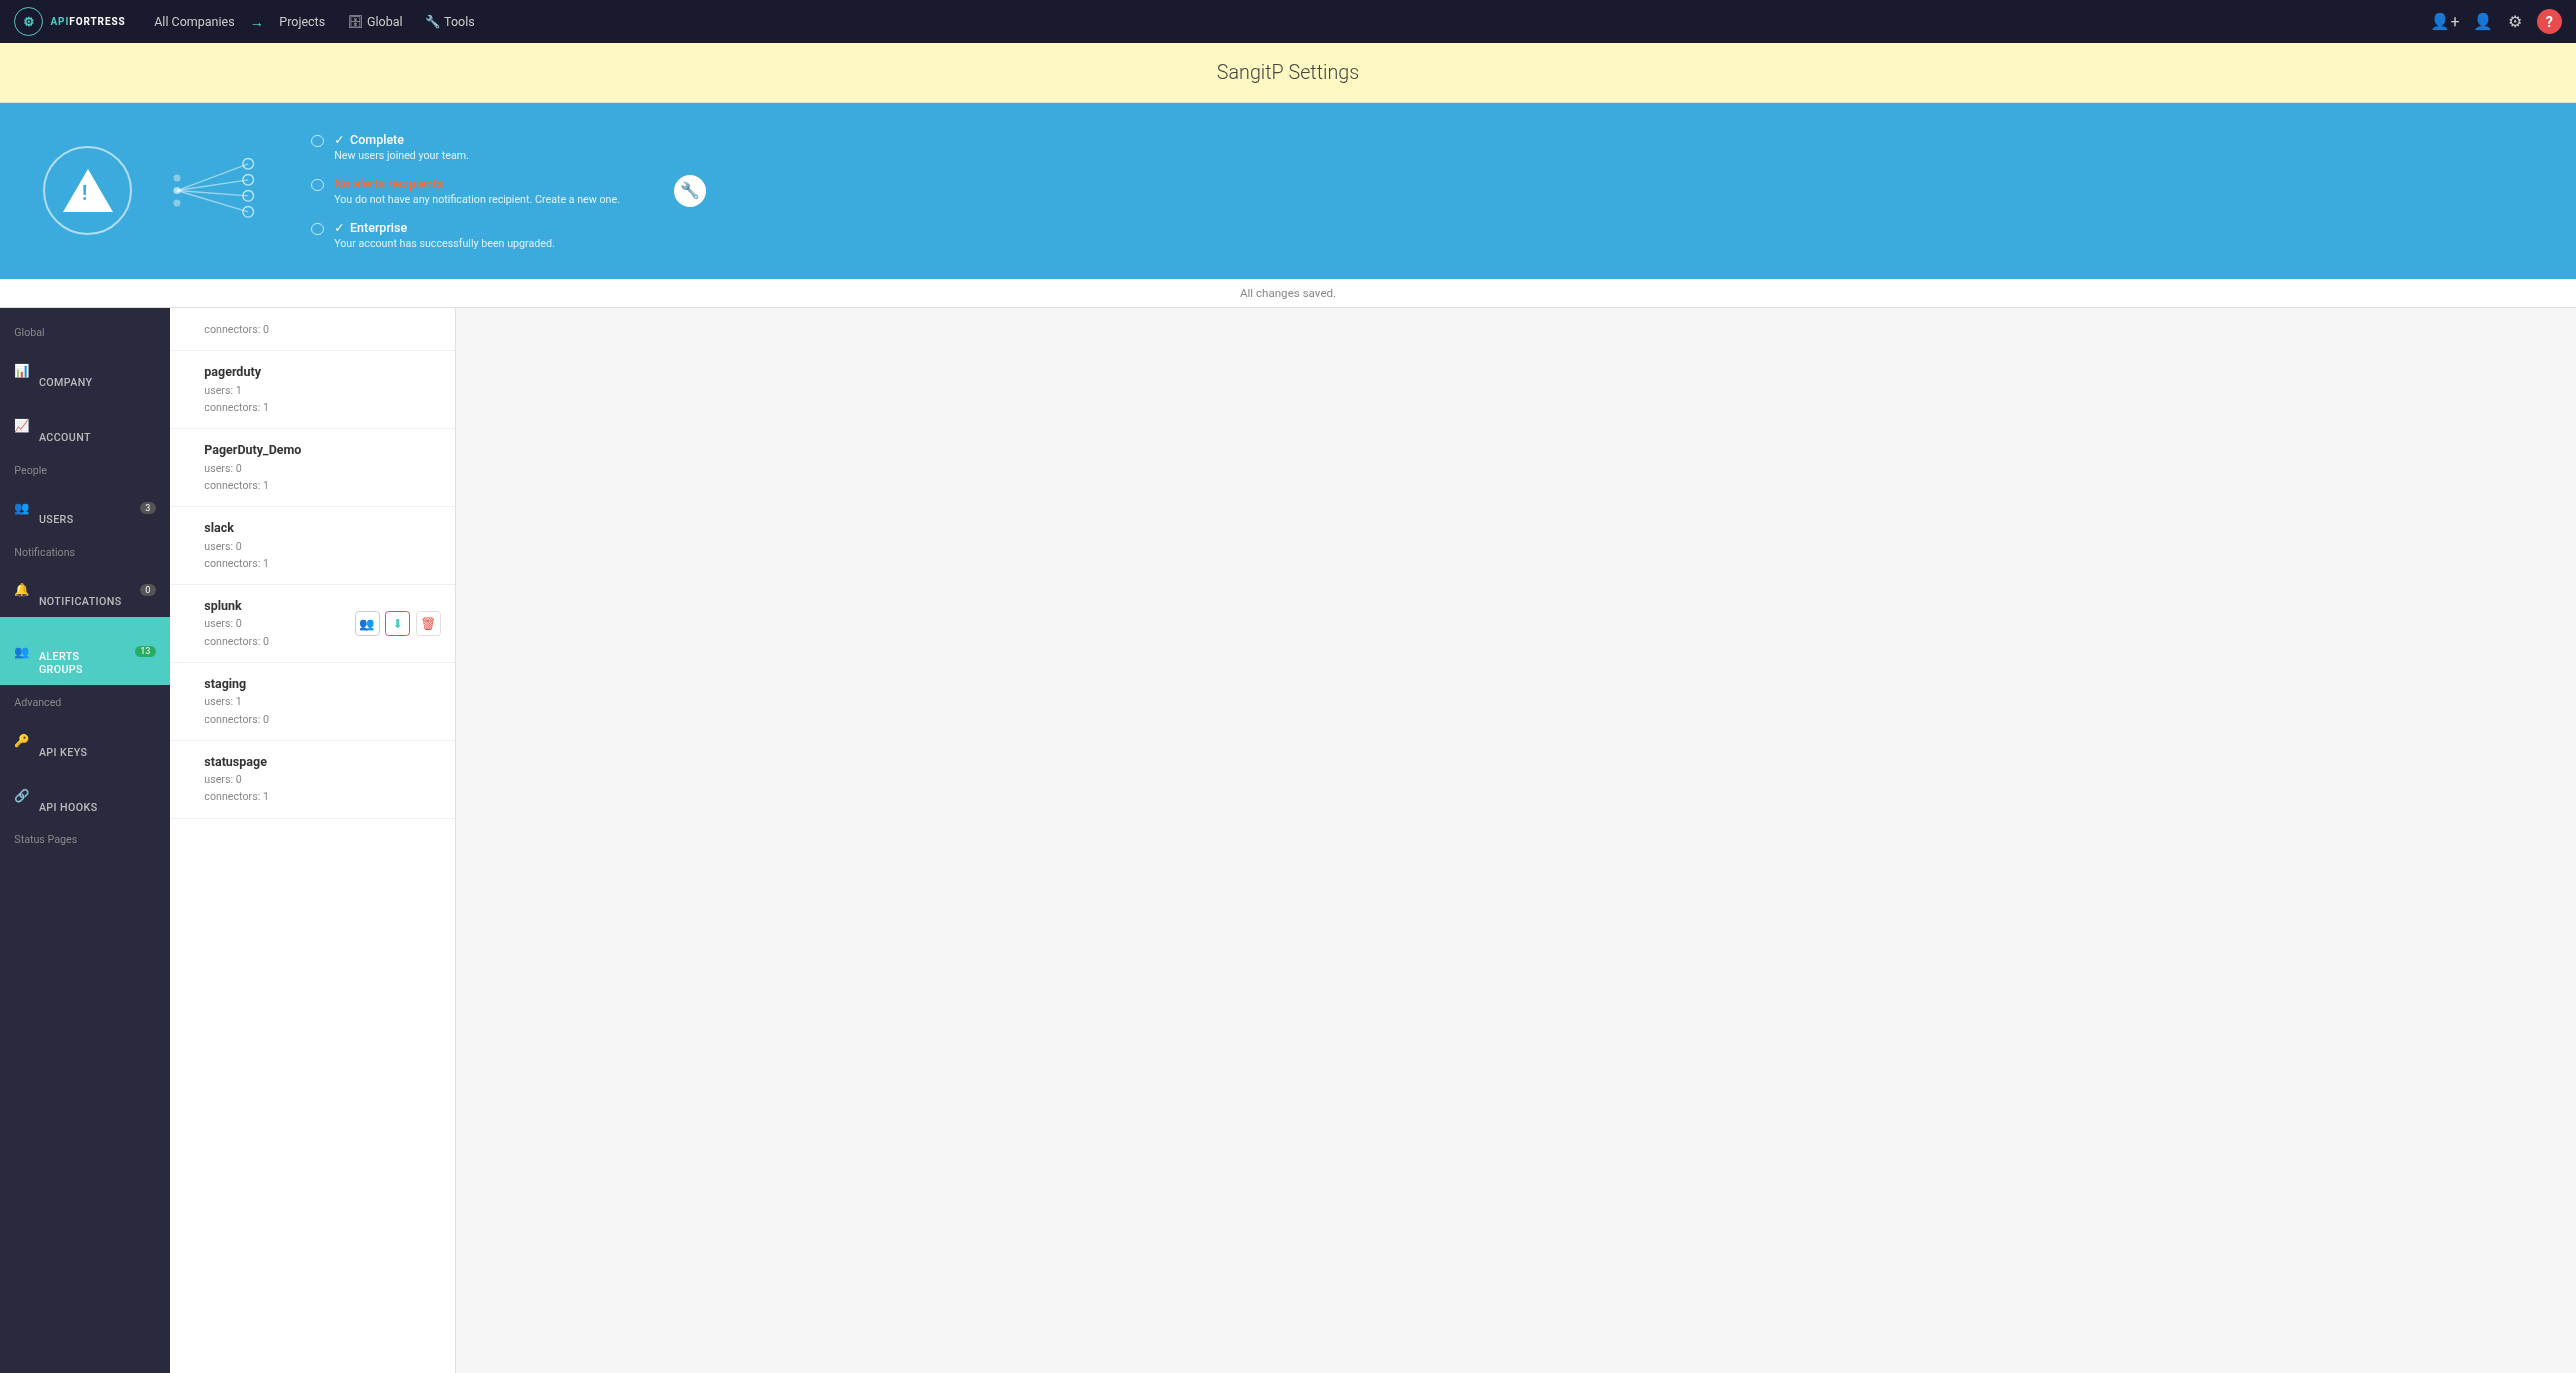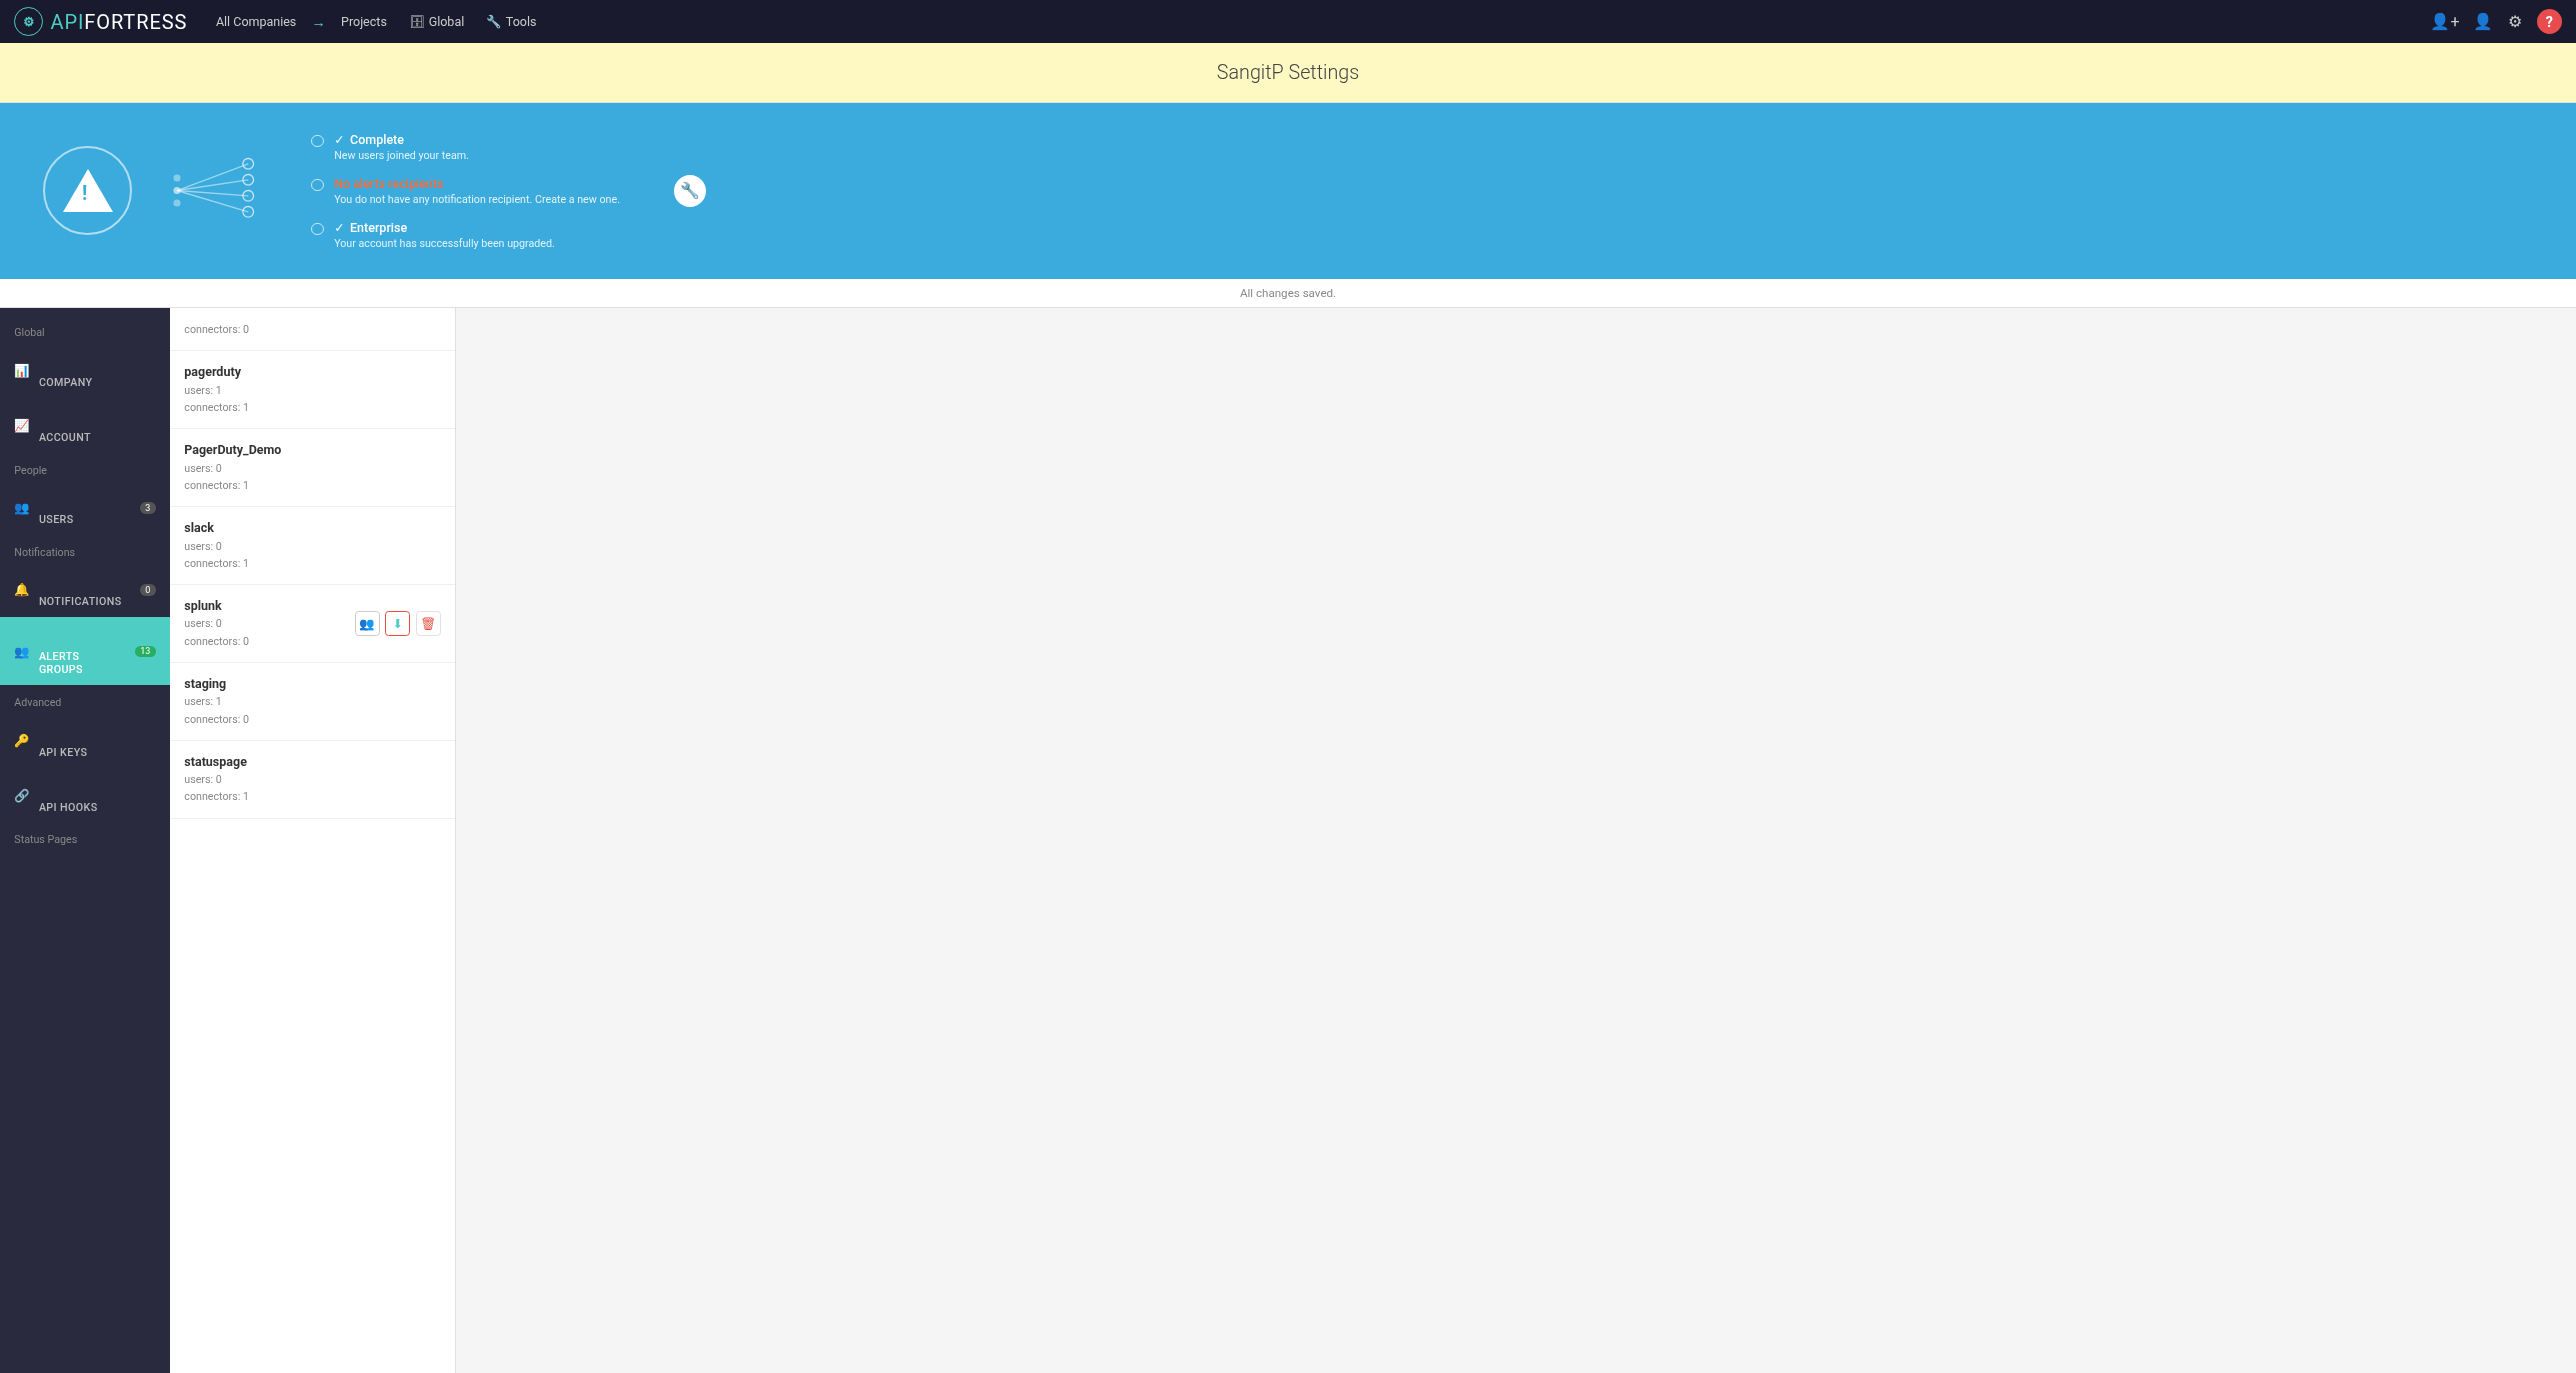--- a/index.html
+++ b/index.html
@@ -22,22 +22,22 @@
     }
     .logo-icon {
       width: 29px; height: 29px;
       border-radius: 50%;
       border: 1.8px solid #4ecdc4;
       display: flex; align-items: center; justify-content: center;
       font-size: 12.5px; color: #4ecdc4; font-weight: bold;
     }
     .logo-text {
       color: white;
-      font-size: 20px;
-      font-weight: 400;
+      font-size: 10px;
+      font-weight: 700;
       letter-spacing: 0.9px;
     }
     .logo-text span { color: #4ecdc4; }
     .topnav-links {
       display: flex;
       align-items: center;
       gap: 8px;
       flex: 1;
       text-align: center;
     }
@@ -223,21 +223,21 @@
     }
     .list-item {
       padding: 12.5px 14.3px;
       border-bottom: 0.9px solid #f0f0f0;
       cursor: pointer;
       position: relative;
       display: flex;
       align-items: center;
       justify-content: space-between;
     }
-    .list-item-info { flex: 1; }
+    .list-item-info { flex: 1; margin-left: 20px; }
     .list-item-name {
       font-size: 12.5px;
       font-weight: 700;
       color: #333;
       margin-bottom: 2.7px;
     }
     .list-item-meta {
       font-size: 10.7px;
       color: #888;
       line-height: 1.6;

